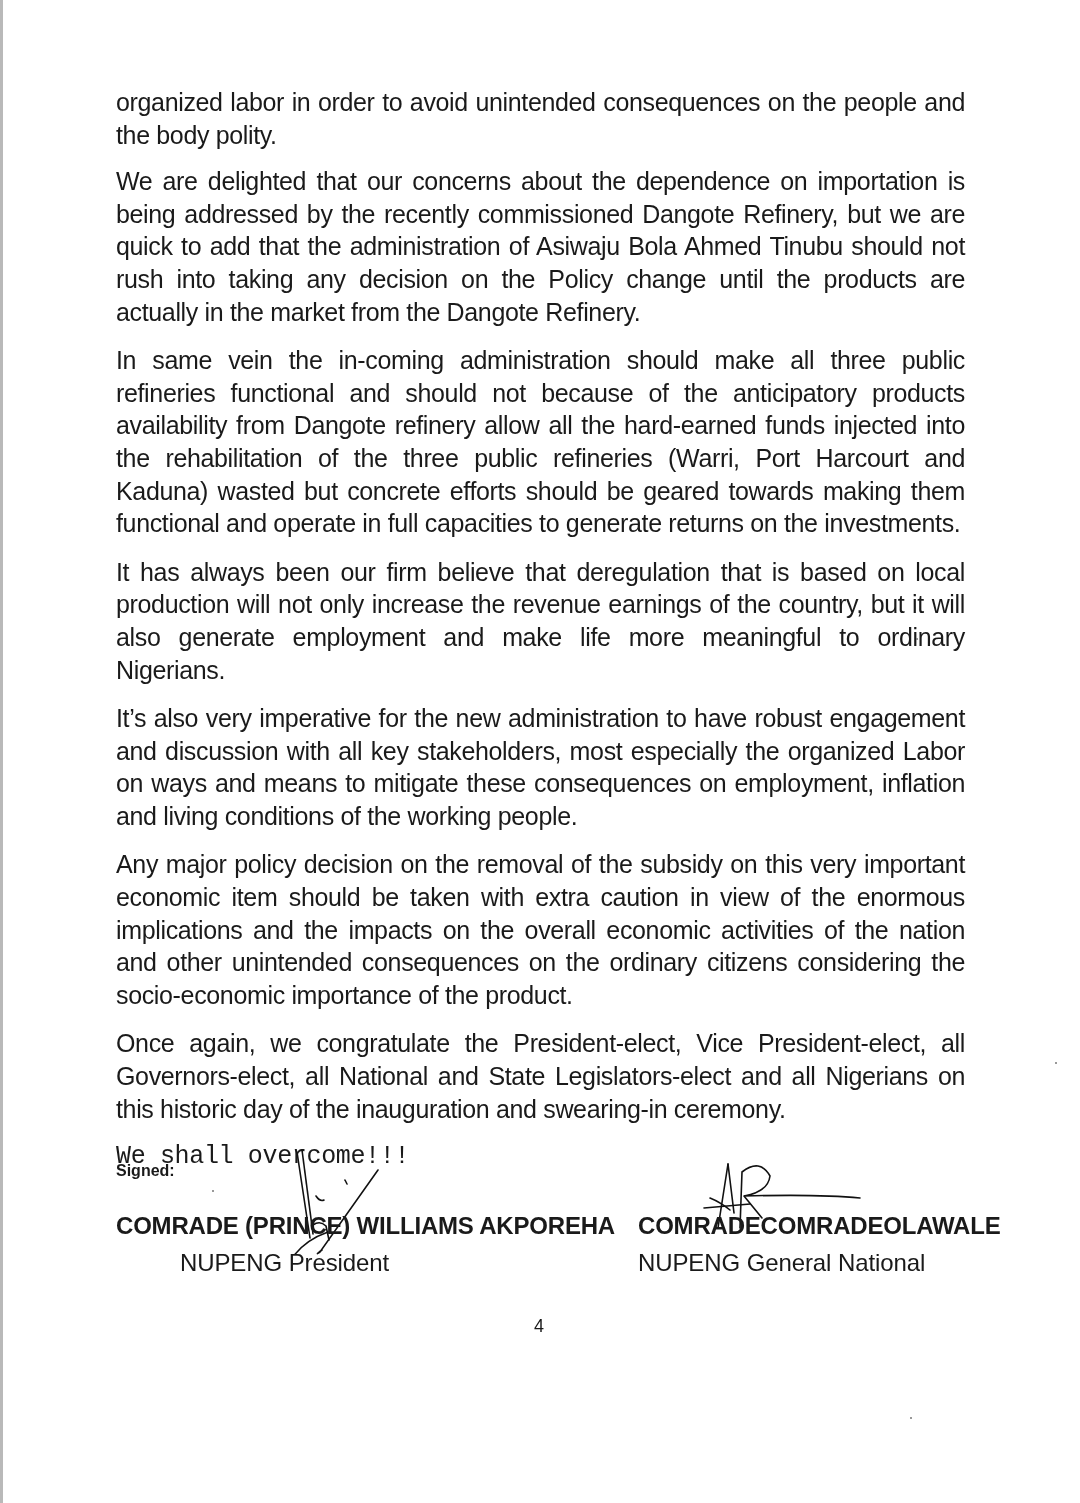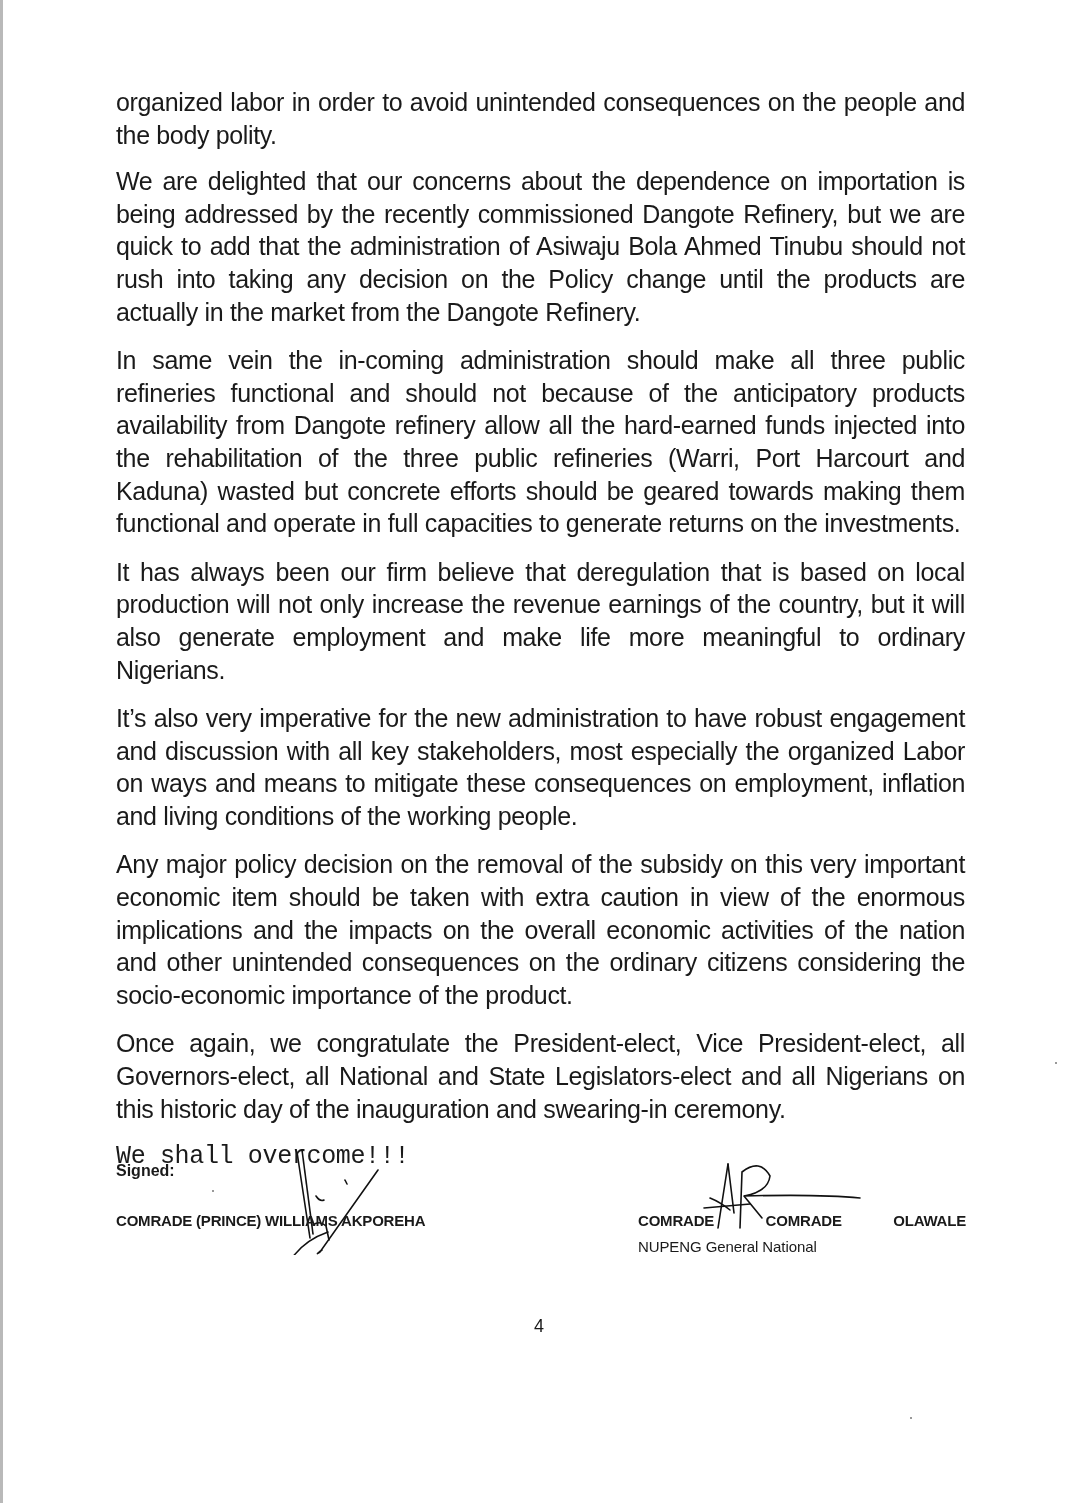--- a/index.html
+++ b/index.html
@@ -9,21 +9,21 @@
   }
   .left-edge { position: absolute; left: 0; top: 0; width: 3px; height: 1503px; background: #b9b9b9; }
   .body-text {
     position: absolute; left: 116px; width: 849px; top: 86px;
     font-size: 25px; line-height: 32.6px; letter-spacing: -0.35px;
     text-align: justify; font-stretch: condensed;
   }
   .body-text p { margin: 0 0 16px 0; }
   .closing { margin: 0 0 14px 0; font-family: Liberation Mono, monospace; }
   .signed-label { font-weight: bold; position: absolute; left: 116px; top: 1162px; font-size: 16px; }
-  .sig-block { position: absolute; font-size: 15px; }
+  .sig-block { position: absolute; font-size: 24px; }
   .sig-left { left: 116px; top: 1212px; }
   .sig-right { left: 638px; top: 1212px; width: 328px; }
   .sig-name { font-weight: bold; white-space: nowrap; letter-spacing: -0.2px; }
   .sig-right .sig-name { display: flex; justify-content: space-between; text-align: center; }
   .sig-title { margin-top: 9px; letter-spacing: -0.1px; }
   .sig-left .sig-title { padding-left: 64px; }
   .signature { position: absolute; }
   .page-number { position: absolute; left: 534px; top: 1316px; font-size: 18px; }
   .speck { position: absolute; width: 2px; height: 2px; background: #777; border-radius: 1px; }
 </style>
@@ -63,20 +63,21 @@
     <path d="M28 6 L34 55"></path>
     <path d="M4 50 L50 46"></path>
     <path d="M40 70 L42 14 Q60 0 70 18 Q68 34 44 38 Q120 36 160 40"></path>
     <path d="M44 38 L62 60"></path>
     <path d="M10 40 Q20 44 30 52"></path>
   </g>
 </svg>
 
 <div class="sig-block sig-left">
   <div class="sig-name">COMRADE (PRINCE) WILLIAMS AKPOREHA</div>
+  <div class="sig-title">NUPENG President</div>
 </div>
 
 <div class="sig-block sig-right">
   <div class="sig-name">
     <span>COMRADE</span>
     <span>COMRADE</span>
     <span>OLAWALE</span>
   </div>
   <div class="sig-title">NUPENG General National</div>
 </div>

